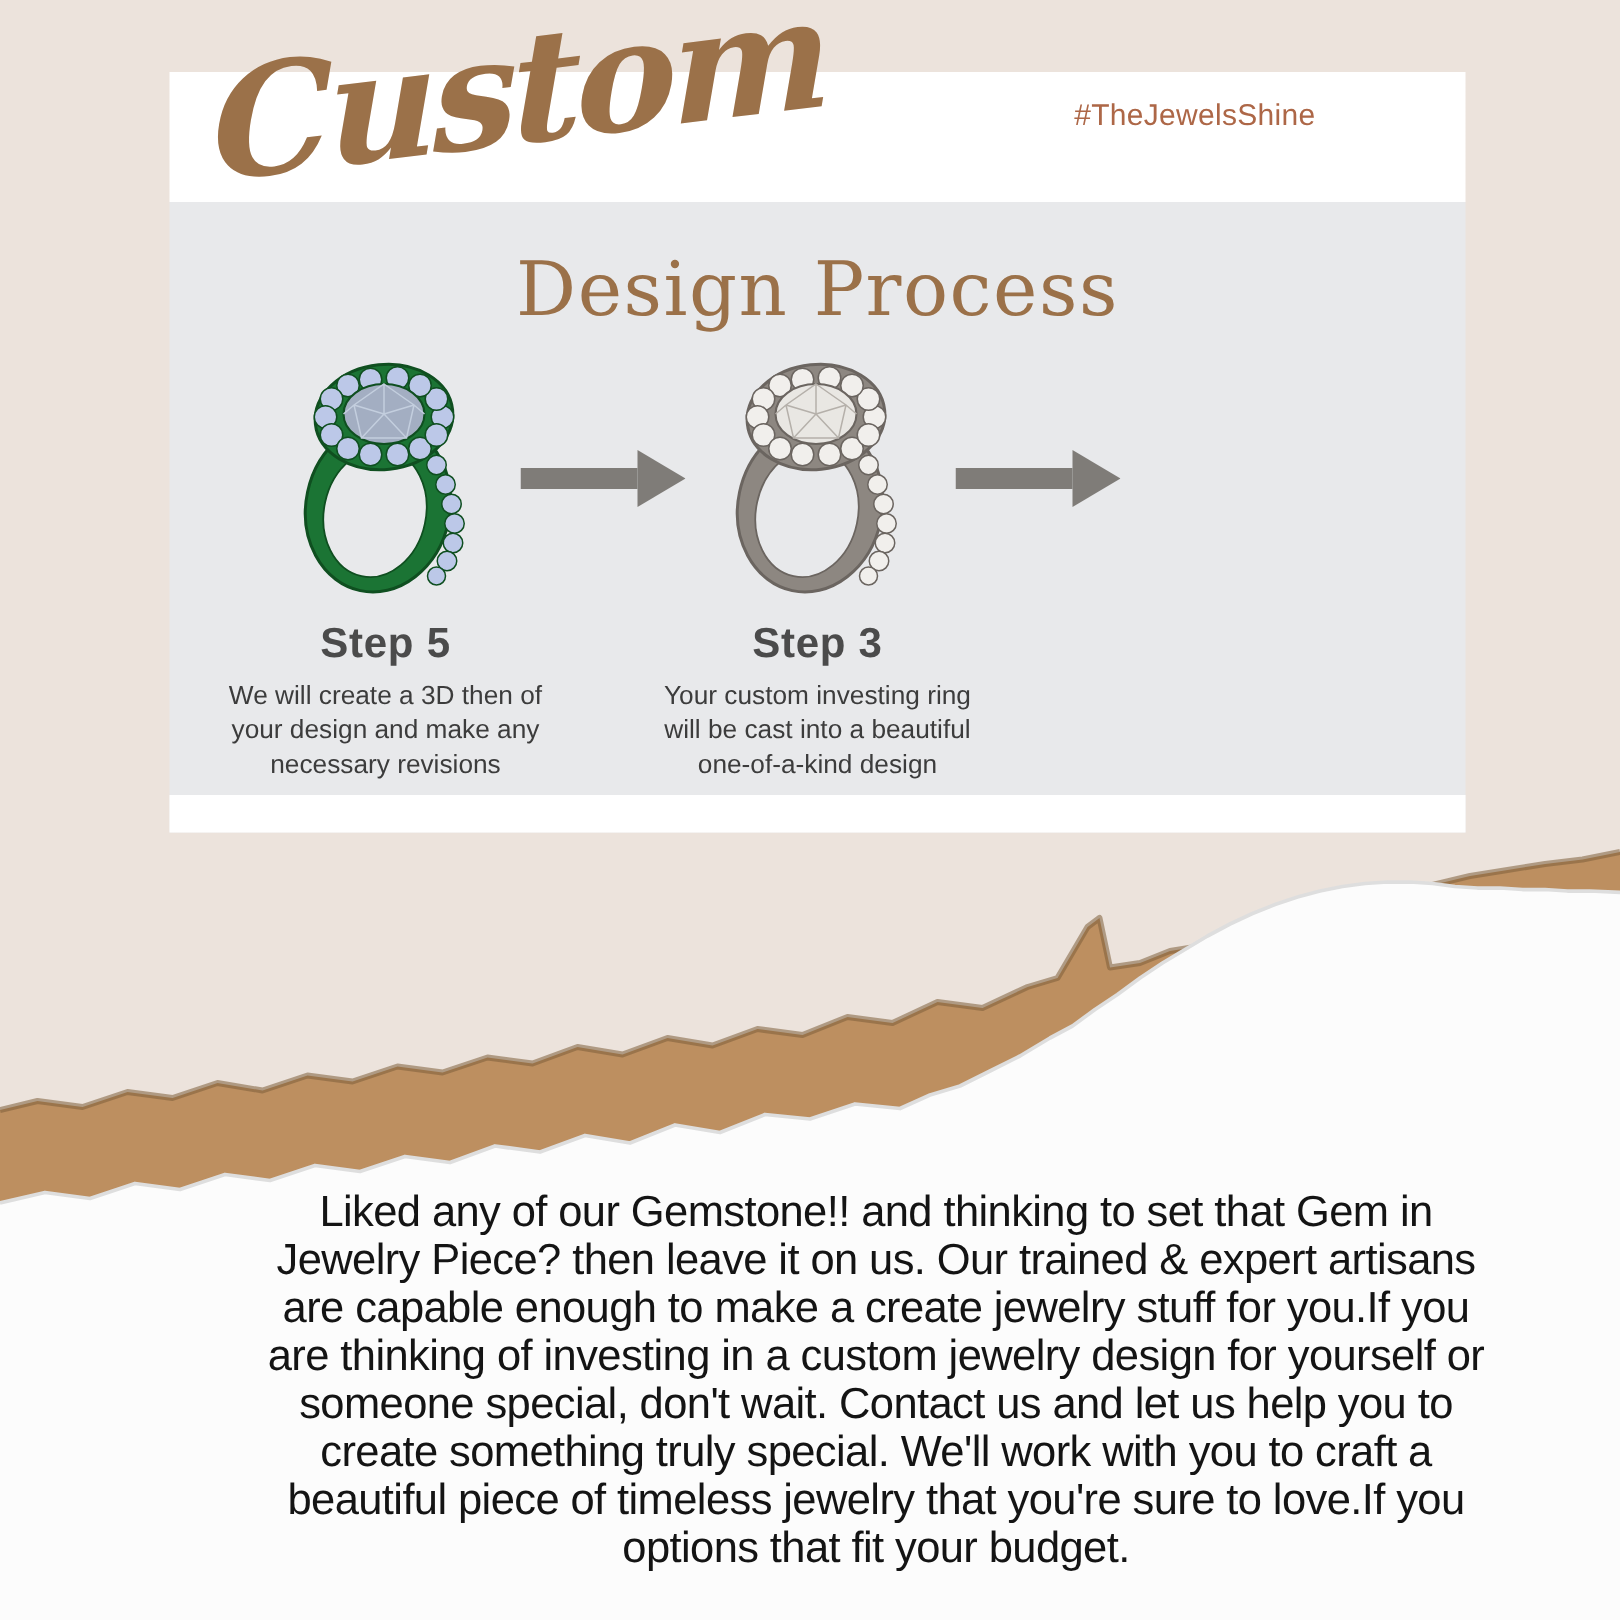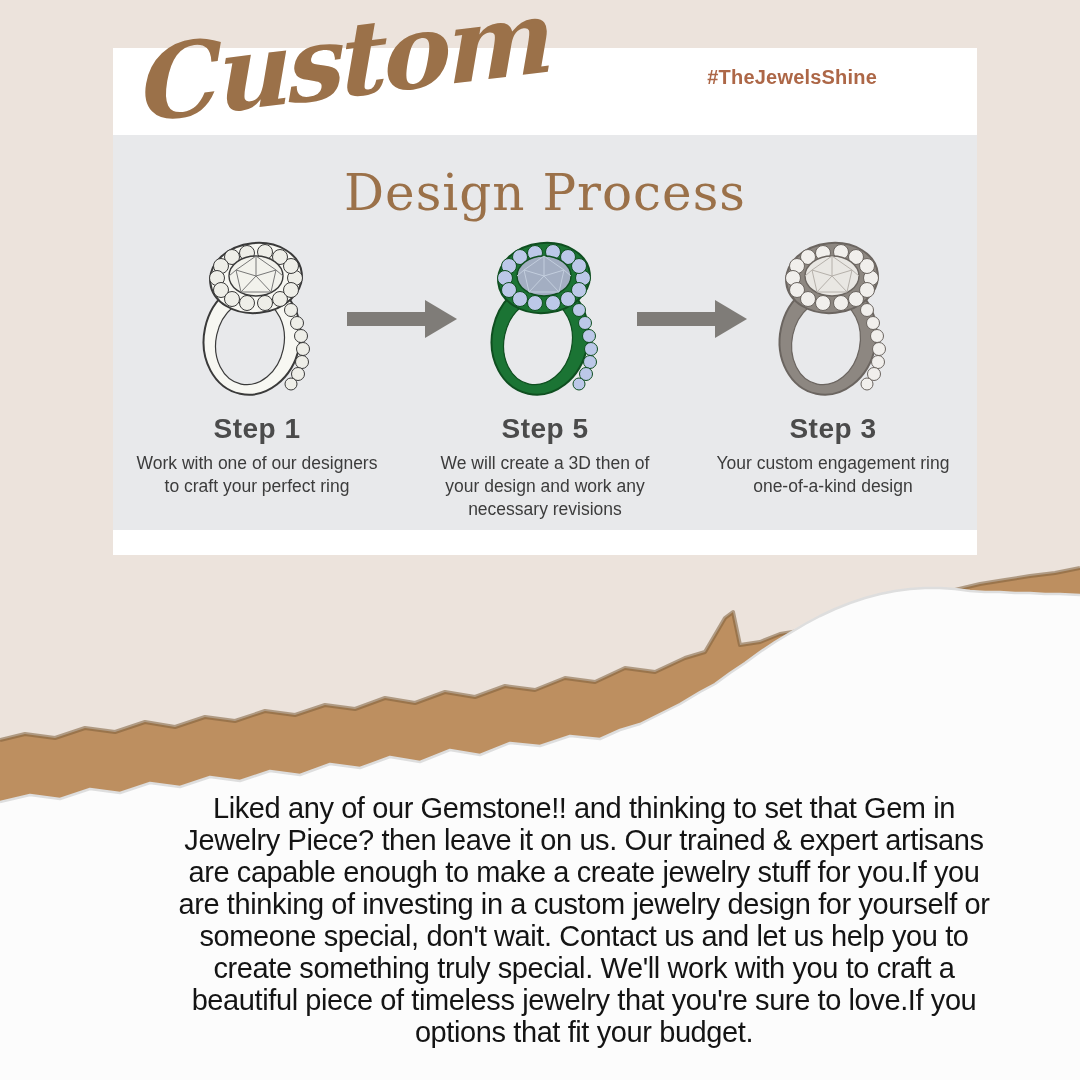--- a/index.html
+++ b/index.html
@@ -8,21 +8,21 @@
 
   
   .card{position:absolute;left:113px;top:48px;width:864px;height:507px;
         background:linear-gradient(#ffffff 0px,#ffffff 87px,#e8e9eb 87px,#e8e9eb 100%);}
   .card-footer-band{position:absolute;left:0;bottom:0;width:100%;height:25px;background:#ffffff;}
 
   .brand-script{position:absolute;left:28px;top:-14px;
         font-family:"DejaVu Serif",serif;font-style:italic;font-weight:700;
         font-size:102px;color:#9b7149;transform:rotate(-7deg) skewX(-6deg);
         transform-origin:left top;letter-spacing:-4px;line-height:1;}
-  .hashtag{position:absolute;right:100px;top:18px;font-size:20px;font-weight:700;
+  .hashtag{position:absolute;right:100px;top:18px;font-size:20px;font-weight:400;
         color:#ad6747;letter-spacing:.2px;margin-left:43px;}
   .subtitle{position:absolute;left:0;top:116px;width:100%;text-align:center;
         font-family:"DejaVu Serif",serif;font-size:50px;color:#9b7149;letter-spacing:1px;}
 
   .steps-row{position:absolute;left:0;top:170px;width:100%;display:flex;}
   .step-col{width:33.333%;display:flex;flex-direction:column;align-items:center;}
   .ring{display:block;margin:0 auto;}
   .step-label{margin-top:10px;font-size:28px;font-weight:600;color:#4b4b4b;letter-spacing:.5px;}
   .step-desc{margin-top:7px;font-size:17.5px;line-height:23px;color:#3c3c3c;text-align:center;}
 
@@ -90,50 +90,41 @@
     <div class="card-footer-band"></div>
 
     <div class="brand-script">Custom</div>
 
     <div class="hashtag">#TheJewelsShine</div>
 
     <div class="subtitle">Design Process</div>
 
     <div class="steps-row">
 
-      <div class="step-col">
-        <svg class="ring" width="150" height="185" viewBox="0 0 150 185" style="--band:#f7f7f2;--line:#3a3a3a;--stone:#eeeee8;--center:#f2f2ec;--facet:#777;--bg:#e8e9eb;">
-          <use href="#ringShape"></use>
-        </svg>
-        <div class="step-label">Step 1</div>
-        <div class="step-desc">
-          <div>Work with one of our designers</div>
-          <div>to craft your perfect ring</div>
-        </div>
-      </div>
 
       <div class="step-col">
         <svg class="ring" width="150" height="185" viewBox="0 0 150 185" style="--band:#1b7434;--line:#0f4f20;--stone:#bcc8e8;--center:#a3aec2;--facet:#c3cede;--bg:#e8e9eb;">
           <use href="#ringShape"></use>
         </svg>
         <div class="step-label">Step 5</div>
         <div class="step-desc">
           <div>We will create a 3D then of</div>
-          <div>your design and work any</div>
+          <div>your design and make any</div>
           <div>necessary revisions</div>
         </div>
       </div>
 
       <div class="step-col">
         <svg class="ring" width="150" height="185" viewBox="0 0 150 185" style="--band:#8d8781;--line:#6b6560;--stone:#f1efec;--center:#e9e7e3;--facet:#b5b0aa;--bg:#e8e9eb;">
           <use href="#ringShape"></use>
         </svg>
         <div class="step-label">Step 3</div>
         <div class="step-desc">
-          <div>Your custom engagement ring</div>
+          <div>Your custom investing ring</div>
+          <div>will be cast into a beautiful</div>
           <div>one-of-a-kind design</div>
         </div>
       </div>
     </div>
 
     <svg class="arrow a1" viewBox="0 0 110 42">
       <use href="#arrowShape"></use>
     </svg>
     <svg class="arrow a2" viewBox="0 0 110 42">
       <use href="#arrowShape"></use>

